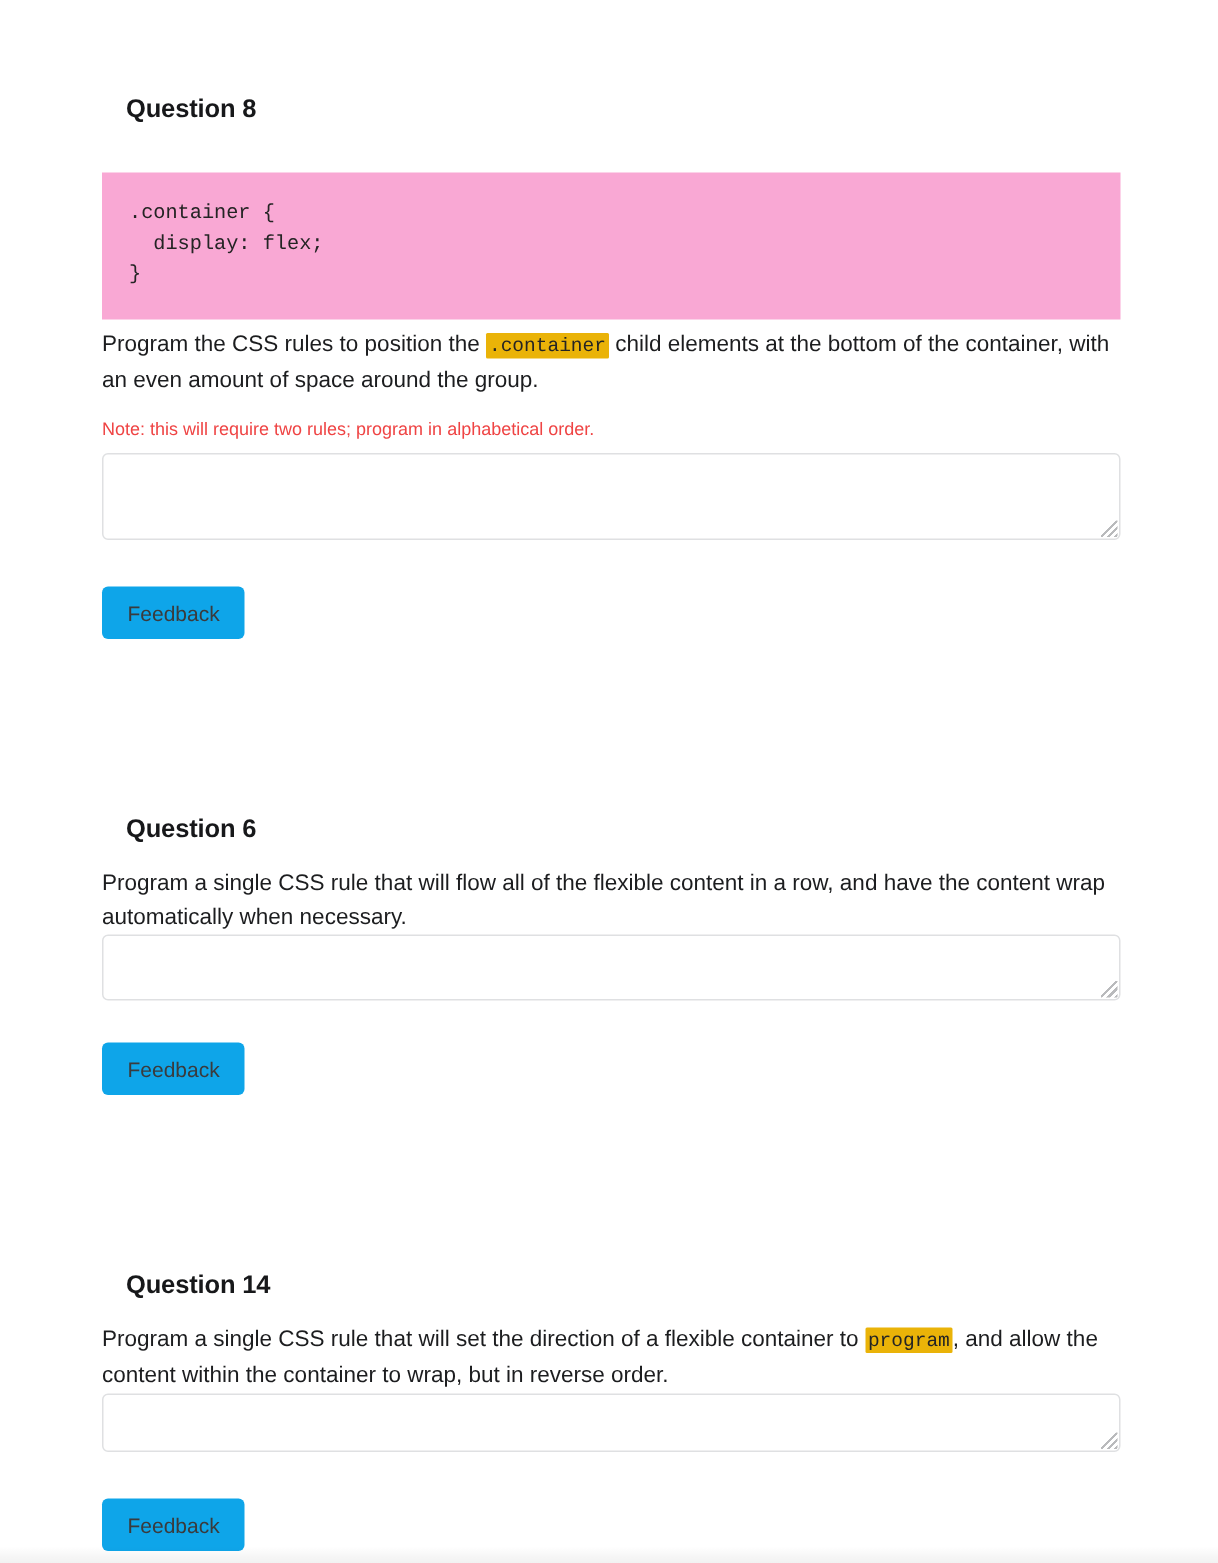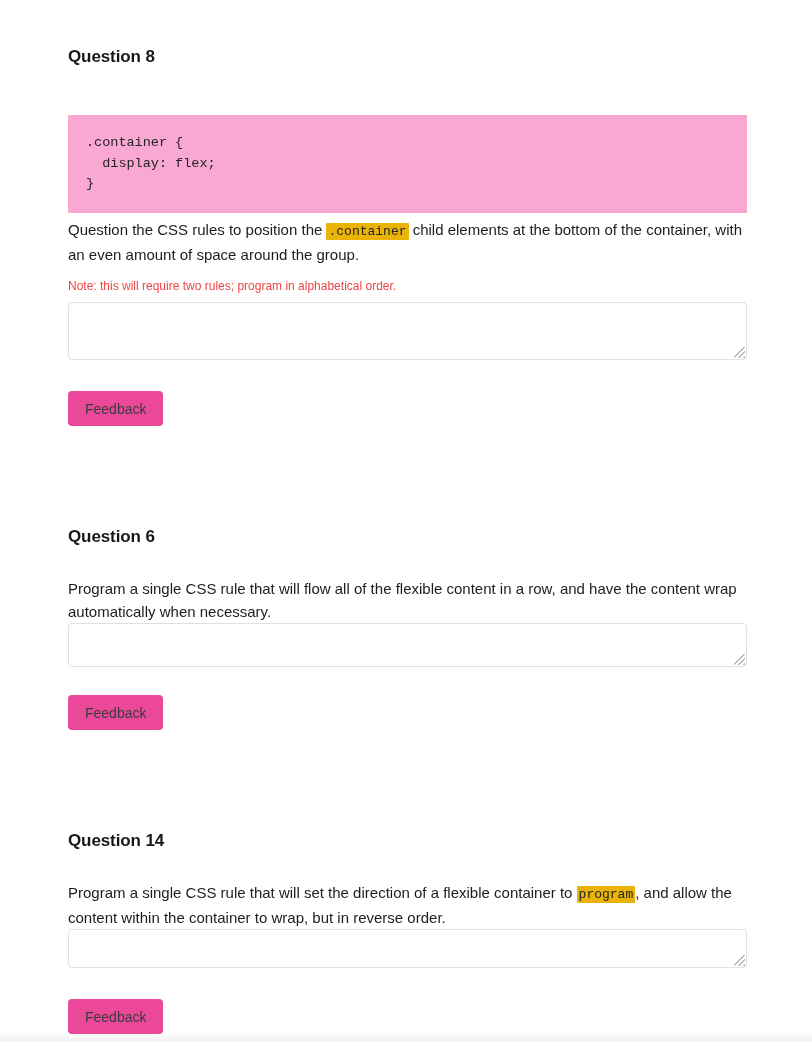--- a/index.html
+++ b/index.html
@@ -38,21 +38,21 @@
     position: absolute;
     left: 0;
     width: 679px;
   }
 
   .q-heading {
     font-size: 17px;
     font-weight: bold;
     color: #17181a;
     letter-spacing: -0.1px;
-    margin: 0;
+    margin: 16px;
     line-height: 22px;
   }
 
   
   .code-block {
     background: #f9a8d4;
     width: 679px;
     box-sizing: border-box;
     padding: 18px 0 18px 18px;
     margin: 0;
@@ -121,21 +121,21 @@
   .answer-wrap { position: relative; width: 679px; }
 
   
   .feedback-btn {
     box-sizing: border-box;
     display: inline-flex;
     align-items: center;
     justify-content: center;
     height: 35px;
     padding: 0 17px;
-    background: #ec4899;
+    background: #0ea5e9;
     border: none;
     border-radius: 4px;
     font-family: "Liberation Sans", sans-serif;
     font-size: 14px;
     color: #3a3b3d;
     cursor: pointer;
   }
 
   
   .bottom-band {
@@ -155,21 +155,21 @@
   <div class="content">
 
     <section class="q-block" style="top:46px;">
       <h2 class="q-heading">Question 8</h2>
     </section>
 
     <pre class="code-block" style="position:absolute; left:0; top:115px;"><span class="code-line">.container {</span>
 <span class="code-line">  display: flex;</span>
 <span class="code-line">}</span></pre>
 
-    <p class="q-text" style="position:absolute; left:0; top:219px;"><span>Question the CSS rules to position the </span><code class="inline">.container</code><span> child elements at the bottom of the container, with an even amount of space around the group.</span></p>
+    <p class="q-text" style="position:absolute; left:0; top:219px;"><span>Program the CSS rules to position the </span><code class="inline">.container</code><span> child elements at the bottom of the container, with an even amount of space around the group.</span></p>
 
     <p class="q-note" style="position:absolute; left:0; top:278px;">Note: this will require two rules; program in alphabetical order.</p>
 
     <div class="answer-wrap" style="position:absolute; left:0; top:302px;">
       <textarea class="answer-box" style="height: 58px;" placeholder=""></textarea>
       <span class="resize-grip"></span>
     </div>
 
     <button class="feedback-btn" style="position:absolute; left:0; top:391px;">Feedback</button>
 

